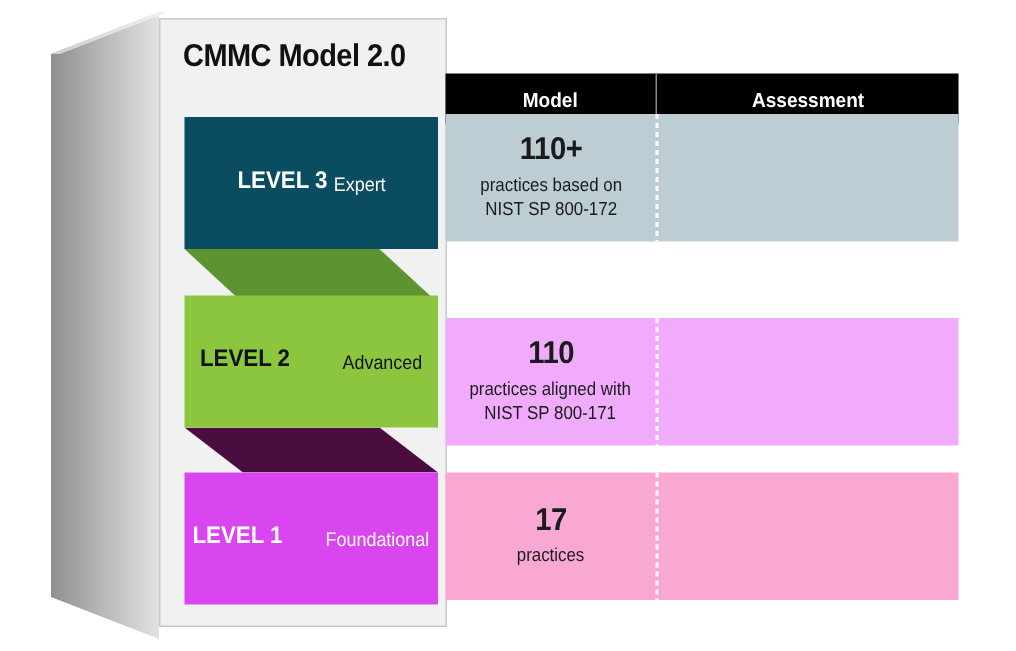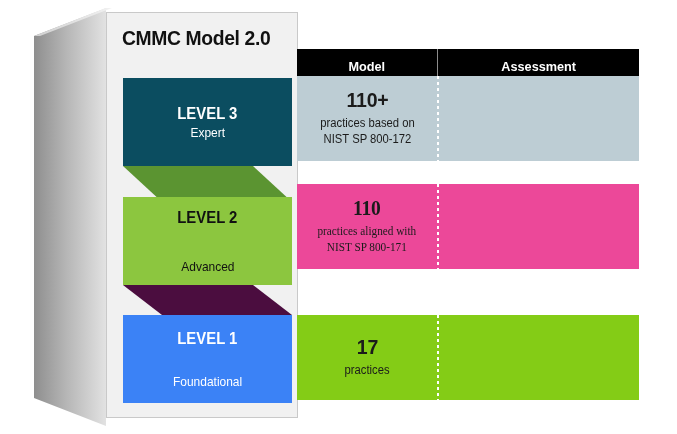--- a/index.html
+++ b/index.html
@@ -128,21 +128,21 @@
     transform: scaleX(0.9);
     white-space: pre-line;
   }
 
   
   .lvl {
     position: absolute;
     left: 123px;
     width: 169px;
     display: flex;
-    flex-direction: column;
+    flex-direction: row;
     align-items: center;
     justify-content: center;
     color: #ffffff;
   }
   .lvl-title {
     font-size: 16px;
     font-weight: bold;
     letter-spacing: 0px;
     margin-bottom: 2px;
     transform: scaleX(0.93);
@@ -194,30 +194,30 @@
 
   <div class="row" style="top:76px; height:85px; background:#bdcdd4;">
     <div class="cell cell-model">
       <div class="big-num">110+</div>
       <div class="sub">practices based on
 NIST SP 800-172</div>
     </div>
     <div class="dotted-div"></div>
   </div>
 
-  <div class="row" style="top:184px; height:85px; background:#ec4899;font-family:Liberation Serif, serif;">
+  <div class="row" style="top:212px; height:85px; background:#f0abfc;">
     <div class="cell cell-model">
       <div class="big-num">110</div>
       <div class="sub">practices aligned with
 NIST SP 800-171</div>
     </div>
     <div class="dotted-div"></div>
   </div>
 
-  <div class="row" style="top:315px; height:85px; background:#84cc16;">
+  <div class="row" style="top:315px; height:85px; background:#f9a8d4;">
     <div class="cell cell-model">
       <div class="big-num">17</div>
       <div class="sub">practices</div>
     </div>
     <div class="dotted-div"></div>
   </div>
 
   <div class="conn" style="top:166px;">
     <svg width="169" height="36" viewBox="0 0 169 36" preserveAspectRatio="none">
       <polygon points="0,0 130,0 169,36 39,36" fill="#5b9431"></polygon>
@@ -233,18 +233,18 @@
   <div class="lvl" style="top:78px; height:88px; background:#0b4d60;">
     <div class="lvl-title">LEVEL 3</div>
     <div class="lvl-sub">Expert</div>
   </div>
 
   <div class="lvl" style="top:197px; height:88px; background:#8cc63f; color:#111111;gap:30px;">
     <div class="lvl-title">LEVEL 2</div>
     <div class="lvl-sub">Advanced</div>
   </div>
 
-  <div class="lvl" style="top:315px; height:88px; background:#3b82f6;gap:24px;">
+  <div class="lvl" style="top:315px; height:88px; background:#d946ef;gap:24px;">
     <div class="lvl-title">LEVEL 1</div>
     <div class="lvl-sub">Foundational</div>
   </div>
 
 </div>
 
 </body></html>

